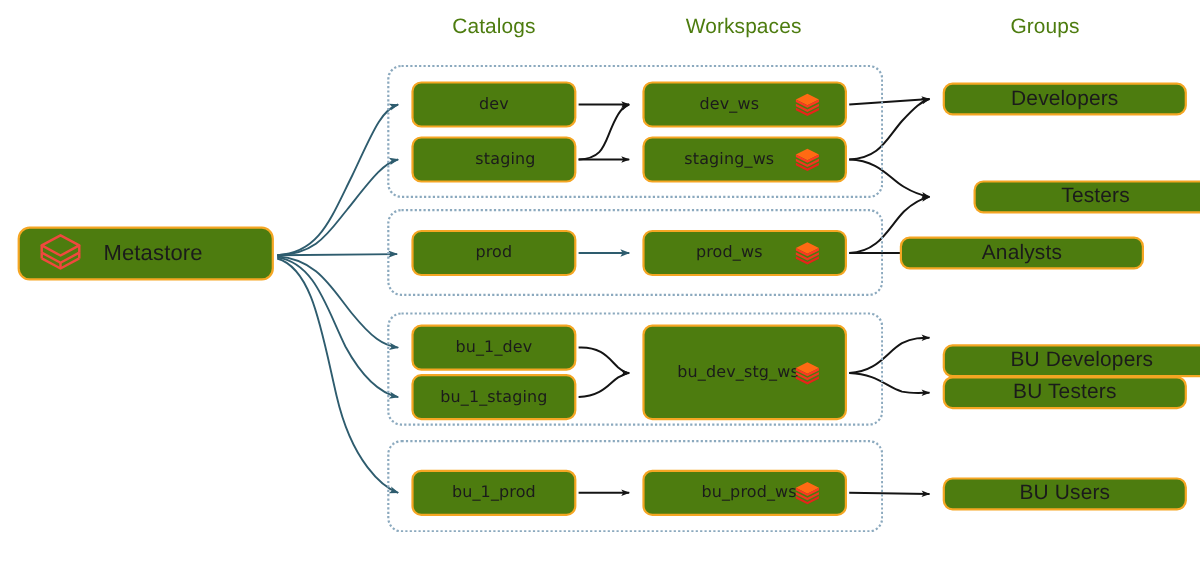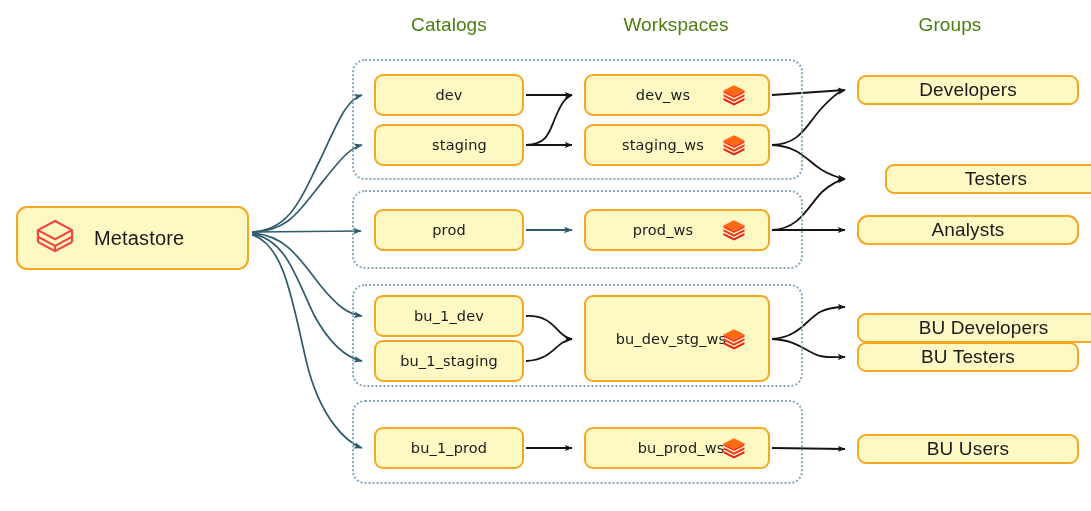--- a/index.html
+++ b/index.html
@@ -27,21 +27,21 @@
     color: #4d7c0f;
     text-align: center;
     letter-spacing: .1px;
     white-space: nowrap;
   }
   .node {
     position: absolute;
     box-sizing: border-box;
     border: 2.4px solid #F5A623;
     border-radius: 9px;
-    background: #fef9c3;
+    background: #4d7c0f;
     display: flex;
     align-items: center;
     justify-content: center;
   }
   .node .lbl {
     font-size: 19px;
     color: #1b1b1b;
     letter-spacing: .15px;
     white-space: nowrap;
   }
@@ -131,21 +131,21 @@
 
 <div class="col-header" style="left:449px; top:14px; transform:translateX(-50%);">Catalogs</div>
 <div class="col-header" style="left:676px; top:14px; transform:translateX(-50%);">Workspaces</div>
 <div class="col-header" style="left:950px; top:14px; transform:translateX(-50%);">Groups</div>
 
 <div class="group-box" style="left:352px; top:59px; width:451px; height:121px;"></div>
 <div class="group-box" style="left:352px; top:190px; width:451px; height:79px;"></div>
 <div class="group-box" style="left:352px; top:284px; width:451px; height:103px;"></div>
 <div class="group-box" style="left:352px; top:400px; width:451px; height:84px;"></div>
 
-<div class="node" id="metastore" style="left:16px; top:206px; width:233px; height:64px;">
+<div class="node" id="metastore" style="left:16px; top:206px; width:233px; height:49px;">
   <span class="meta-icon">
     <svg viewBox="0 0 64 64" width="42" height="42" xmlns="http://www.w3.org/2000/svg">
       <g fill="none" stroke="#F0483E" stroke-width="3.4" stroke-linejoin="round">
         <path d="M32 6 L58 20 L32 34 L6 20 Z"></path>
         <path d="M6 30 L32 44 L58 30"></path>
         <path d="M6 38 L32 52 L58 38"></path>
         <path d="M6 20 L6 30"></path>
         <path d="M58 20 L58 30"></path>
         <path d="M6 30 L6 38"></path>
         <path d="M58 30 L58 38"></path>
@@ -230,21 +230,21 @@
     </svg>
   </span>
 </div>
 
 <div class="node" style="left:857px; top:75px; width:222px; height:30px;">
   <span class="lbl">Developers</span>
 </div>
 <div class="node" style="left:857px; top:164px; width:222px; height:30px;margin-left:28px;">
   <span class="lbl">Testers</span>
 </div>
-<div class="node" style="left:857px; top:215px; width:222px; height:30px;border-radius:11px;">
+<div class="node" style="left:818px; top:215px; width:222px; height:30px;">
   <span class="lbl">Analysts</span>
 </div>
 <div class="node" style="left:857px; top:293px; width:253px; height:30px;margin-top:20px;">
   <span class="lbl">BU Developers</span>
 </div>
 <div class="node" style="left:857px; top:342px; width:222px; height:30px;">
   <span class="lbl">BU Testers</span>
 </div>
 <div class="node" style="left:857px; top:434px; width:222px; height:30px;">
   <span class="lbl">BU Users</span>

